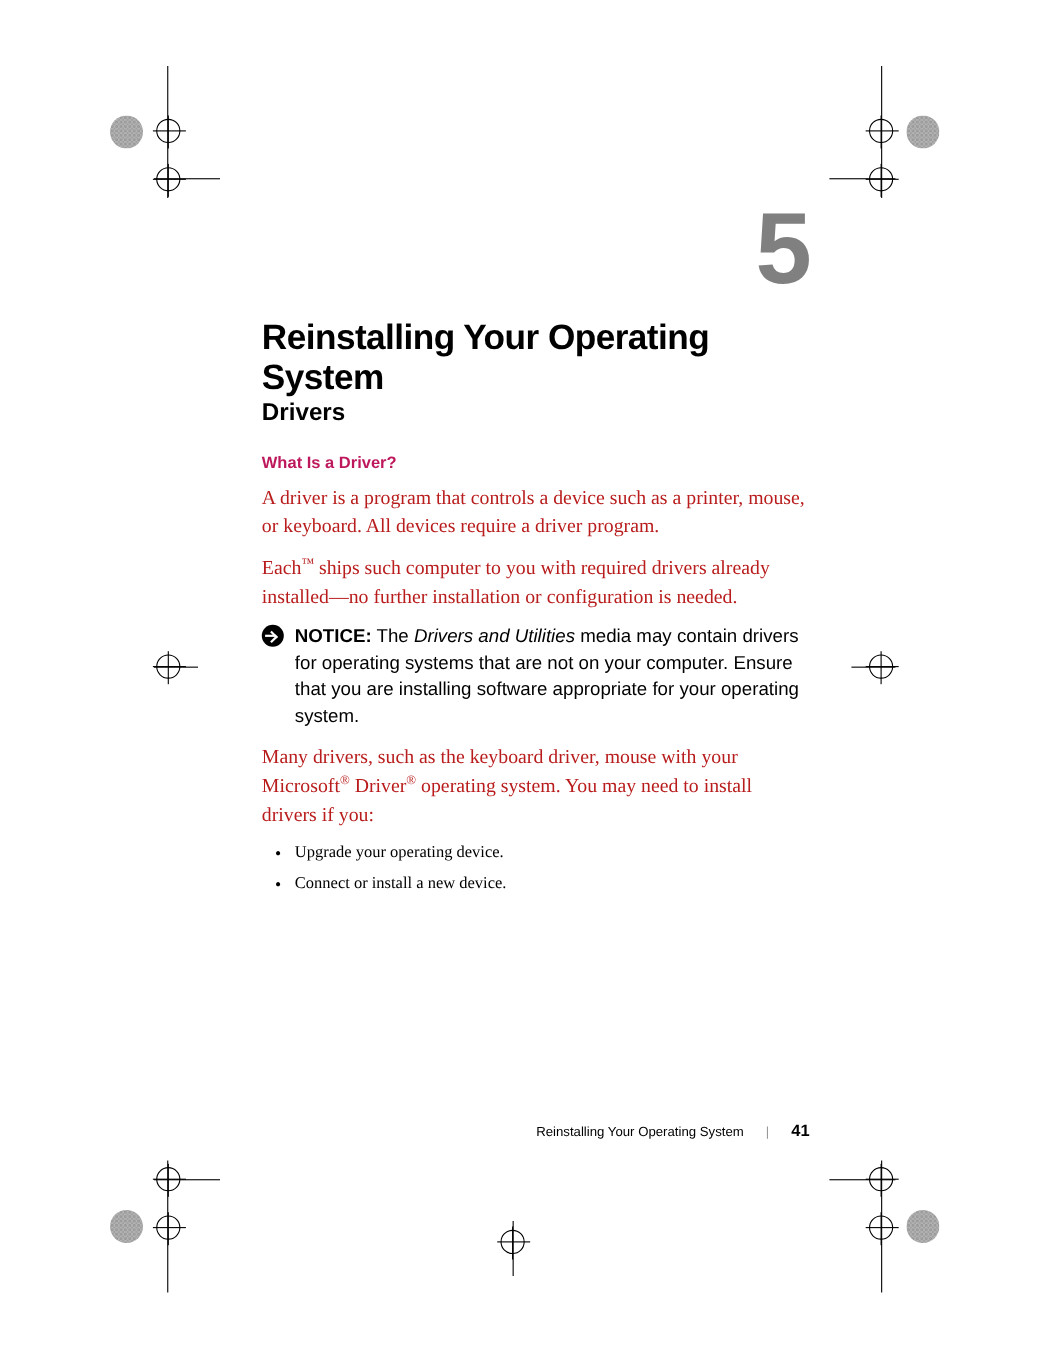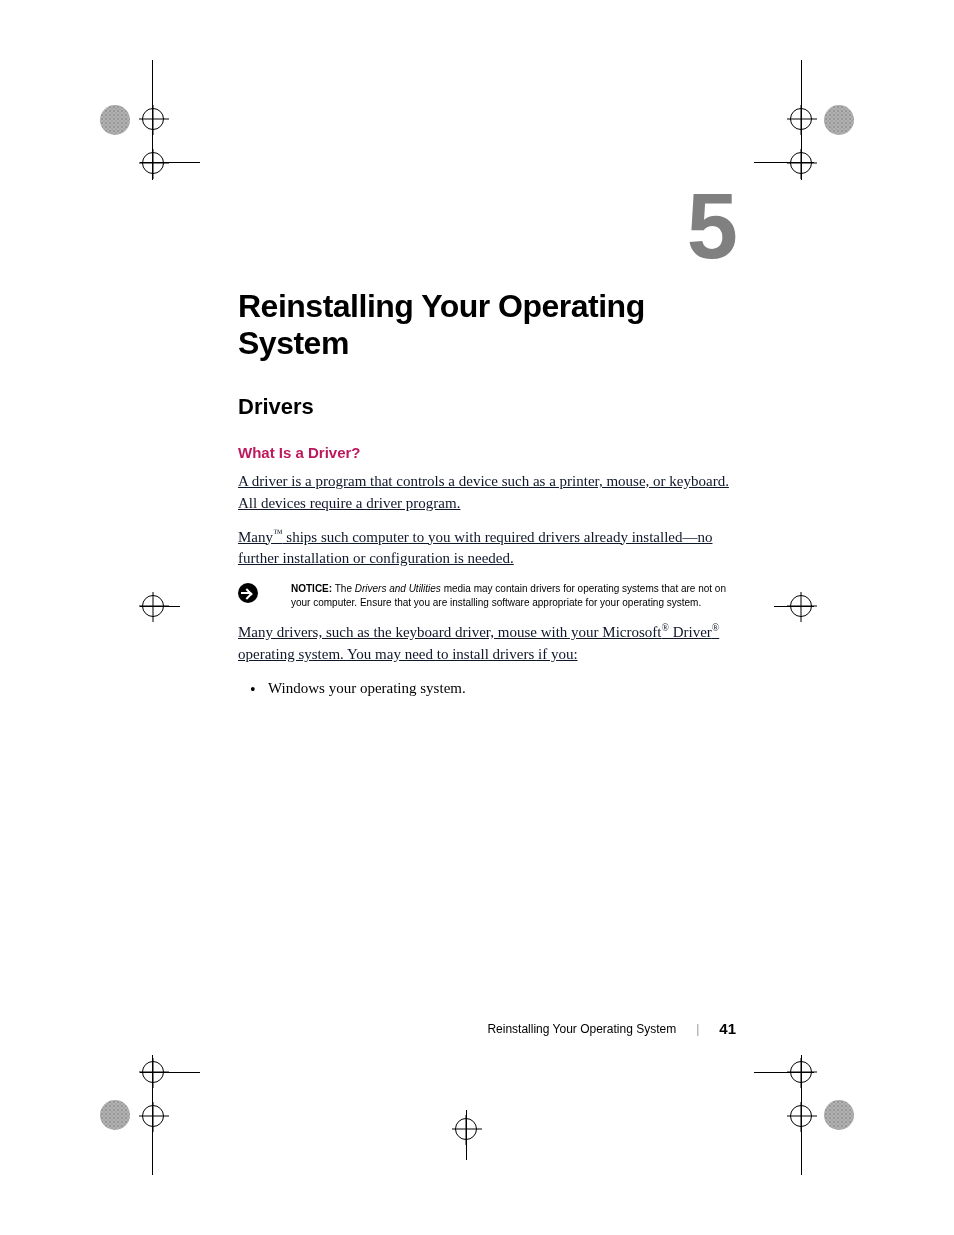--- a/index.html
+++ b/index.html
@@ -36,36 +36,34 @@
       color: #000;
       font-family: Arial, Helvetica, sans-serif;
       margin-top: 108px;
       letter-spacing: -0.5px;
     }
     .section-h2 {
       font-size: 22px;
       font-weight: bold;
       color: #000;
       font-family: Arial, Helvetica, sans-serif;
-      margin-top: 32px;
     }
     .section-h3 {
       font-size: 15px;
       font-weight: bold;
       color: #be185d;
       font-family: Arial, Helvetica, sans-serif;
       margin-top: 24px;
       margin-bottom: 10px;
     }
     .body-text {
-      font-size: 15px;
-      color: #0f172a;
+      font-size: 18px;
+      color: #b91c1c;
       line-height: 1.45;
       margin-bottom: 12px;
-      text-decoration: underline;
     }
     .notice-block {
       display: flex;
       align-items: flex-start;
       gap: 10px;
       margin-bottom: 12px;
       margin-top: 2px;
     }
     .notice-icon {
       flex-shrink: 0;
@@ -90,24 +88,23 @@
     .notice-icon::after {
       content: '';
       position: absolute;
       left: 3px;
       top: 9px;
       width: 10px;
       height: 2px;
       background: #fff;
     }
     .notice-text {
-      font-size: 10px;
+      font-size: 17px;
       font-family: Arial, Helvetica, sans-serif;
       line-height: 1.4;
-      margin-left: 23px;
     }
     .notice-label {
       font-weight: bold;
     }
     .notice-italic {
       font-style: italic;
     }
     .bullet-list {
       list-style: none;
       padding-left: 30px;
@@ -241,33 +238,34 @@
   <div class="cm-circle" style="right:42px; bottom:62px;"></div>
 </div>
 
 <div class="content">
   <div class="chapter-number">5</div>
   <h1 class="chapter-title">Reinstalling Your Operating System</h1>
   <h2 class="section-h2">Drivers</h2>
   <h3 class="section-h3">What Is a Driver?</h3>
   <p class="body-text">A driver is a program that controls a device such as a printer, mouse, or keyboard. All devices require a driver program.</p>
   <p class="body-text">
-    <span>Many</span><span class="sup">™</span><span> ships such computer to you with required drivers already installed—no further installation or configuration is needed.</span>
+    <span>Each</span><span class="sup">™</span><span> ships such computer to you with required drivers already installed—no further installation or configuration is needed.</span>
   </p>
   <div class="notice-block">
     <div class="notice-icon"></div>
     <div class="notice-text">
       <span class="notice-label">NOTICE:</span><span> The </span><span class="notice-italic">Drivers and Utilities</span><span> media may contain drivers for operating systems that are not on your computer. Ensure that you are installing software appropriate for your operating system.</span>
     </div>
   </div>
   <p class="body-text">
     <span>Many drivers, such as the keyboard driver, mouse with your Microsoft</span><span class="sup">®</span><span> Driver</span><span class="sup">®</span><span> operating system. You may need to install drivers if you:</span>
   </p>
   <ul class="bullet-list">
-    <li>Windows your operating system.</li>
+    <li>Upgrade your operating device.</li>
+    <li>Connect or install a new device.</li>
   </ul>
 </div>
 
 <div class="footer">
   <span>Reinstalling Your Operating System</span>
   <span class="footer-sep">|</span>
   <span class="footer-page">41</span>
 </div>
 
 </body></html>

